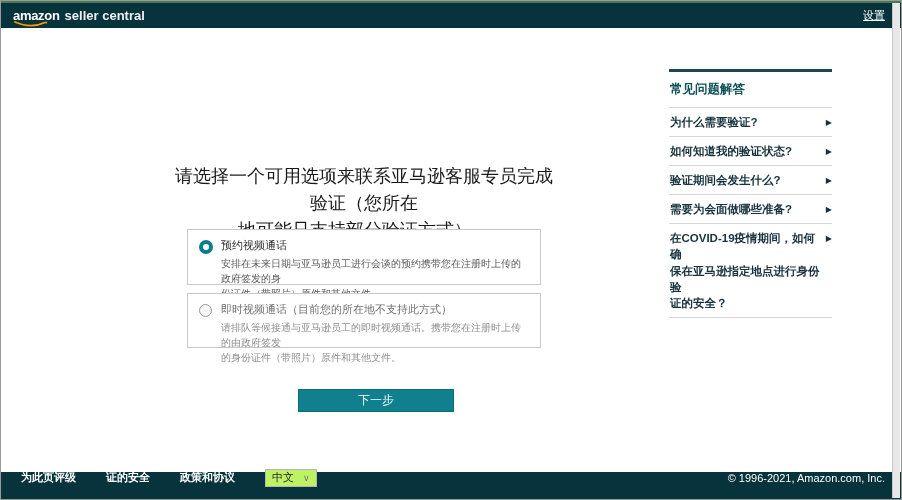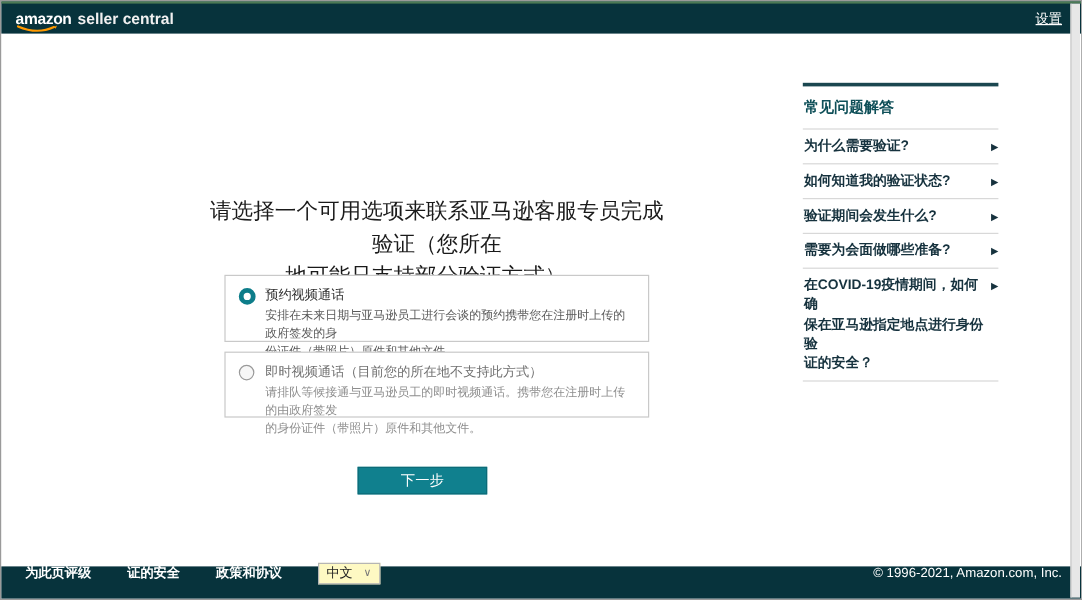--- a/index.html
+++ b/index.html
@@ -42,21 +42,21 @@
   .radio{
     position:absolute;left:11px;top:10px;border-radius:50%;box-sizing:border-box;
   }
   .radio.sel{width:14px;height:14px;border:4px solid #0d7d8a;background:#fff;}
   .radio.unsel{width:13px;height:13px;border:1px solid #9a9a9a;background:#f7f7f7;}
   .opt-title{font-size:11px;color:#2e2e2e;margin-bottom:3px;}
   .opt-desc{font-size:10px;color:#5a5a5a;line-height:1.5;white-space:pre-line;}
   .option-box.second .opt-title{color:#707070;}
   .option-box.second .opt-desc{color:#8e8e8e;}
   .next-btn{
-    position:absolute;left:297px;top:388px;width:108px;height:23px;
+    position:absolute;left:297px;top:388px;width:156px;height:23px;
     background:#10808e;border:1px solid #0c6b78;box-sizing:border-box;
     color:#fff;font-size:12px;display:flex;align-items:center;justify-content:center;
     cursor:pointer;
   }
   
   .faq{
     position:absolute;left:668px;top:68px;width:163px;
     border-top:3px solid #1b4750;
   }
   .faq-title{font-size:12.5px;font-weight:bold;color:#0e4f58;padding:9px 0 9px 1px;}
@@ -69,21 +69,21 @@
   .faq-item .txt{white-space:pre-line;}
   .faq-item .arrow{font-size:8px;color:#16323e;margin-left:6px;margin-top:3px;flex:none;}
   
   .footer{
     position:absolute;left:0;right:0;bottom:0;height:27px;background:#07333c;
     display:flex;align-items:center;padding:0 16px 16px 20px;box-sizing:border-box;
     color:#fff;z-index:5;
   }
   .footer-link{font-size:11px;font-weight:600;margin-right:30px;cursor:pointer;}
   .lang-select{
-    background:#fef9c3;border:1px solid #b5b5b5;color:#222;font-size:11px;
+    background:#bef264;border:1px solid #b5b5b5;color:#222;font-size:11px;
     padding:1px 6px;display:flex;align-items:center;gap:9px;height:18px;
     box-sizing:border-box;cursor:pointer;
   }
   .lang-select .chev{color:#777;font-size:9px;}
   .copyright{margin-left:auto;font-size:11px;color:#fff;}
   
   .scrollbar{
     position:absolute;top:2px;right:1px;bottom:1px;width:7px;background:#e7e7e7;
     border-left:1px solid #c9c9c9;z-index:9;cursor:pointer;
   }

